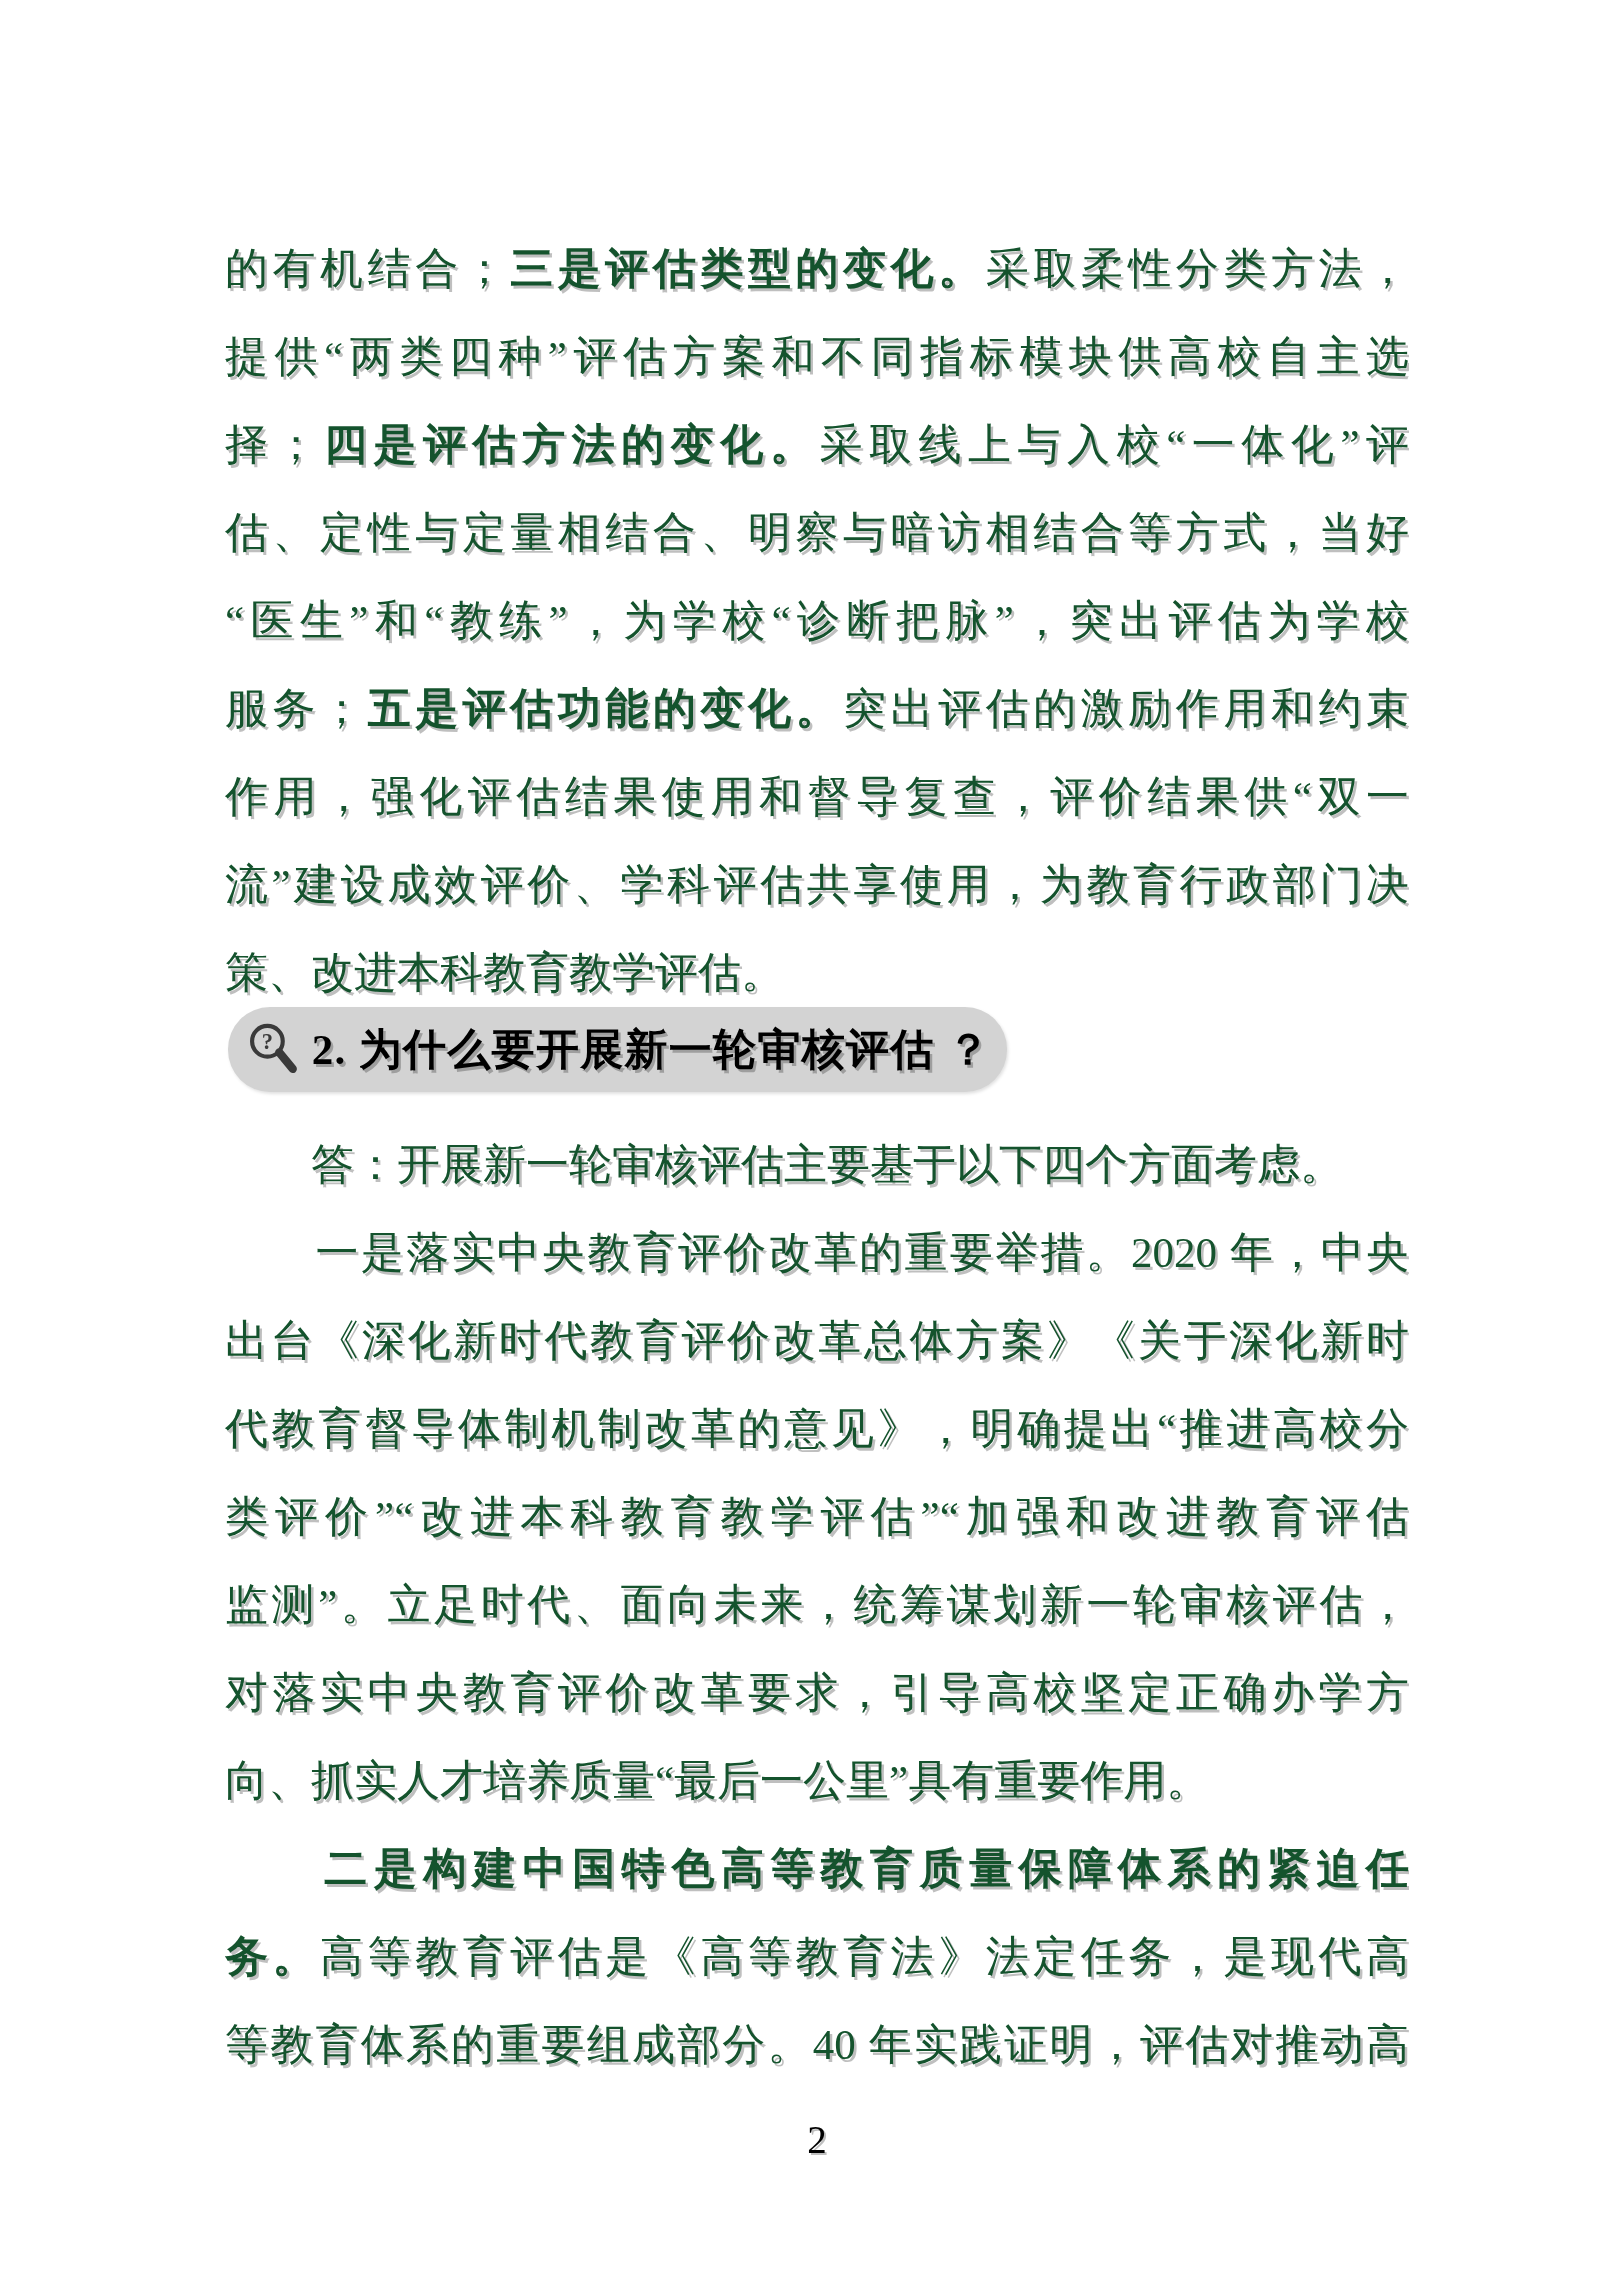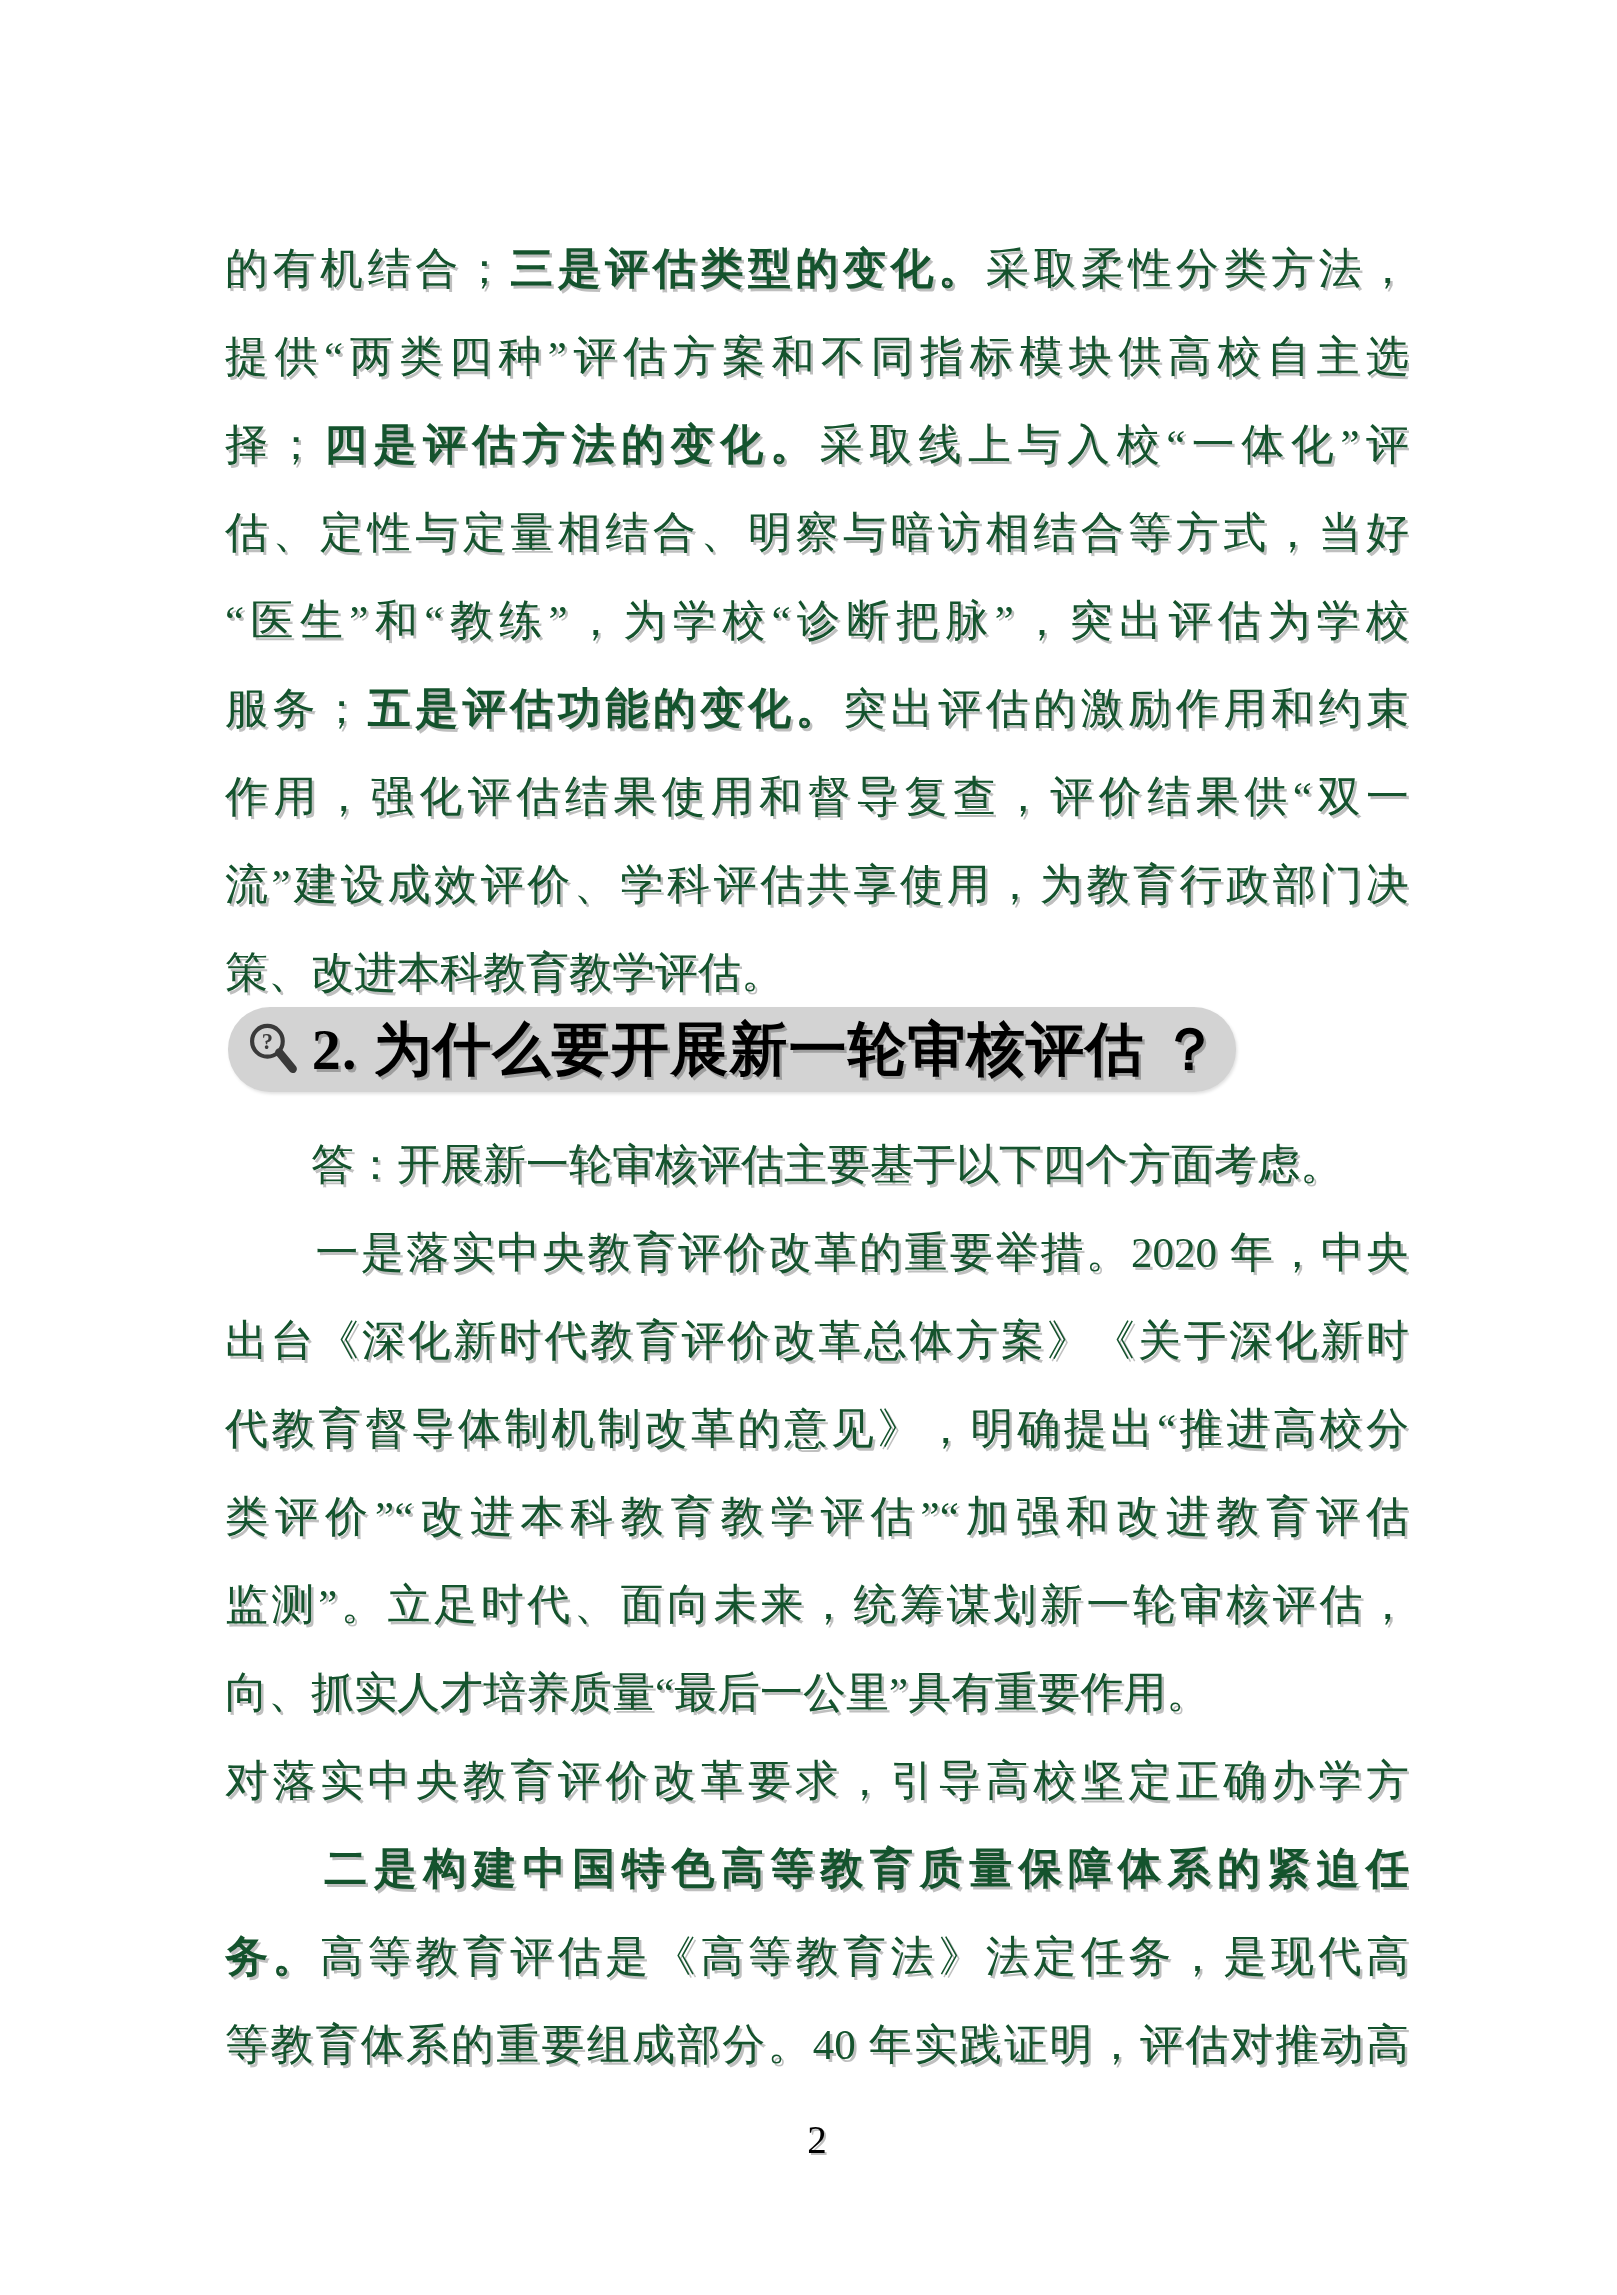--- a/index.html
+++ b/index.html
@@ -58,21 +58,21 @@
     box-shadow: 1.3px 1.9px 3.2px rgba(0,0,0,0.12);
   }
   .qicon {
     width: 59px;
     height: 59px;
     flex: 0 0 auto;
     margin-right: 7.6px;
   }
   .qicon svg { width: 59px; height: 59px; display: block; }
   .qlabel {
-    font-size: 58px;
+    font-size: 43px;
     font-weight: bold;
     letter-spacing: 1.3px;
     white-space: nowrap;
     text-shadow: 2.5px 2.5px 0.6px rgba(0,0,0,0.25);
   }
   .page-num {
     position: absolute;
     left: 225px;
     width: 1184px;
     top: 2118px;
@@ -116,22 +116,22 @@
     </div>
       <div class="paragraph">
         <div class="line"><span>　　答：开展新一轮审核评估主要基于以下四个方面考虑。</span></div>
       </div>
       <div class="paragraph">
         <div class="line justify"><span>　　一是落实中央教育评价改革的重要举措。2020 年，中央</span></div>
         <div class="line justify"><span>出台《深化新时代教育评价改革总体方案》《关于深化新时</span></div>
         <div class="line justify"><span>代教育督导体制机制改革的意见》，明确提出“推进高校分</span></div>
         <div class="line justify"><span>类评价”“改进本科教育教学评估”“加强和改进教育评估</span></div>
         <div class="line justify"><span>监测”。立足时代、面向未来，统筹谋划新一轮审核评估，</span></div>
+        <div class="line justify"><span>对落实中央教育评价改革要求，引导高校坚定正确办学方</span></div>
         <div class="line"><span>向、抓实人才培养质量“最后一公里”具有重要作用。</span></div>
-        <div class="line justify"><span>对落实中央教育评价改革要求，引导高校坚定正确办学方</span></div>
       </div>
       <div class="paragraph">
         <div class="line justify"><span>　　</span><b>二是构建中国特色高等教育质量保障体系的紧迫任</b></div>
         <div class="line justify"><b>务。</b><span>高等教育评估是《高等教育法》法定任务，是现代高</span></div>
         <div class="line justify"><span>等教育体系的重要组成部分。40 年实践证明，评估对推动高</span></div>
       </div>
     </div>
 
   <div class="page-num">2</div>
 </div>

